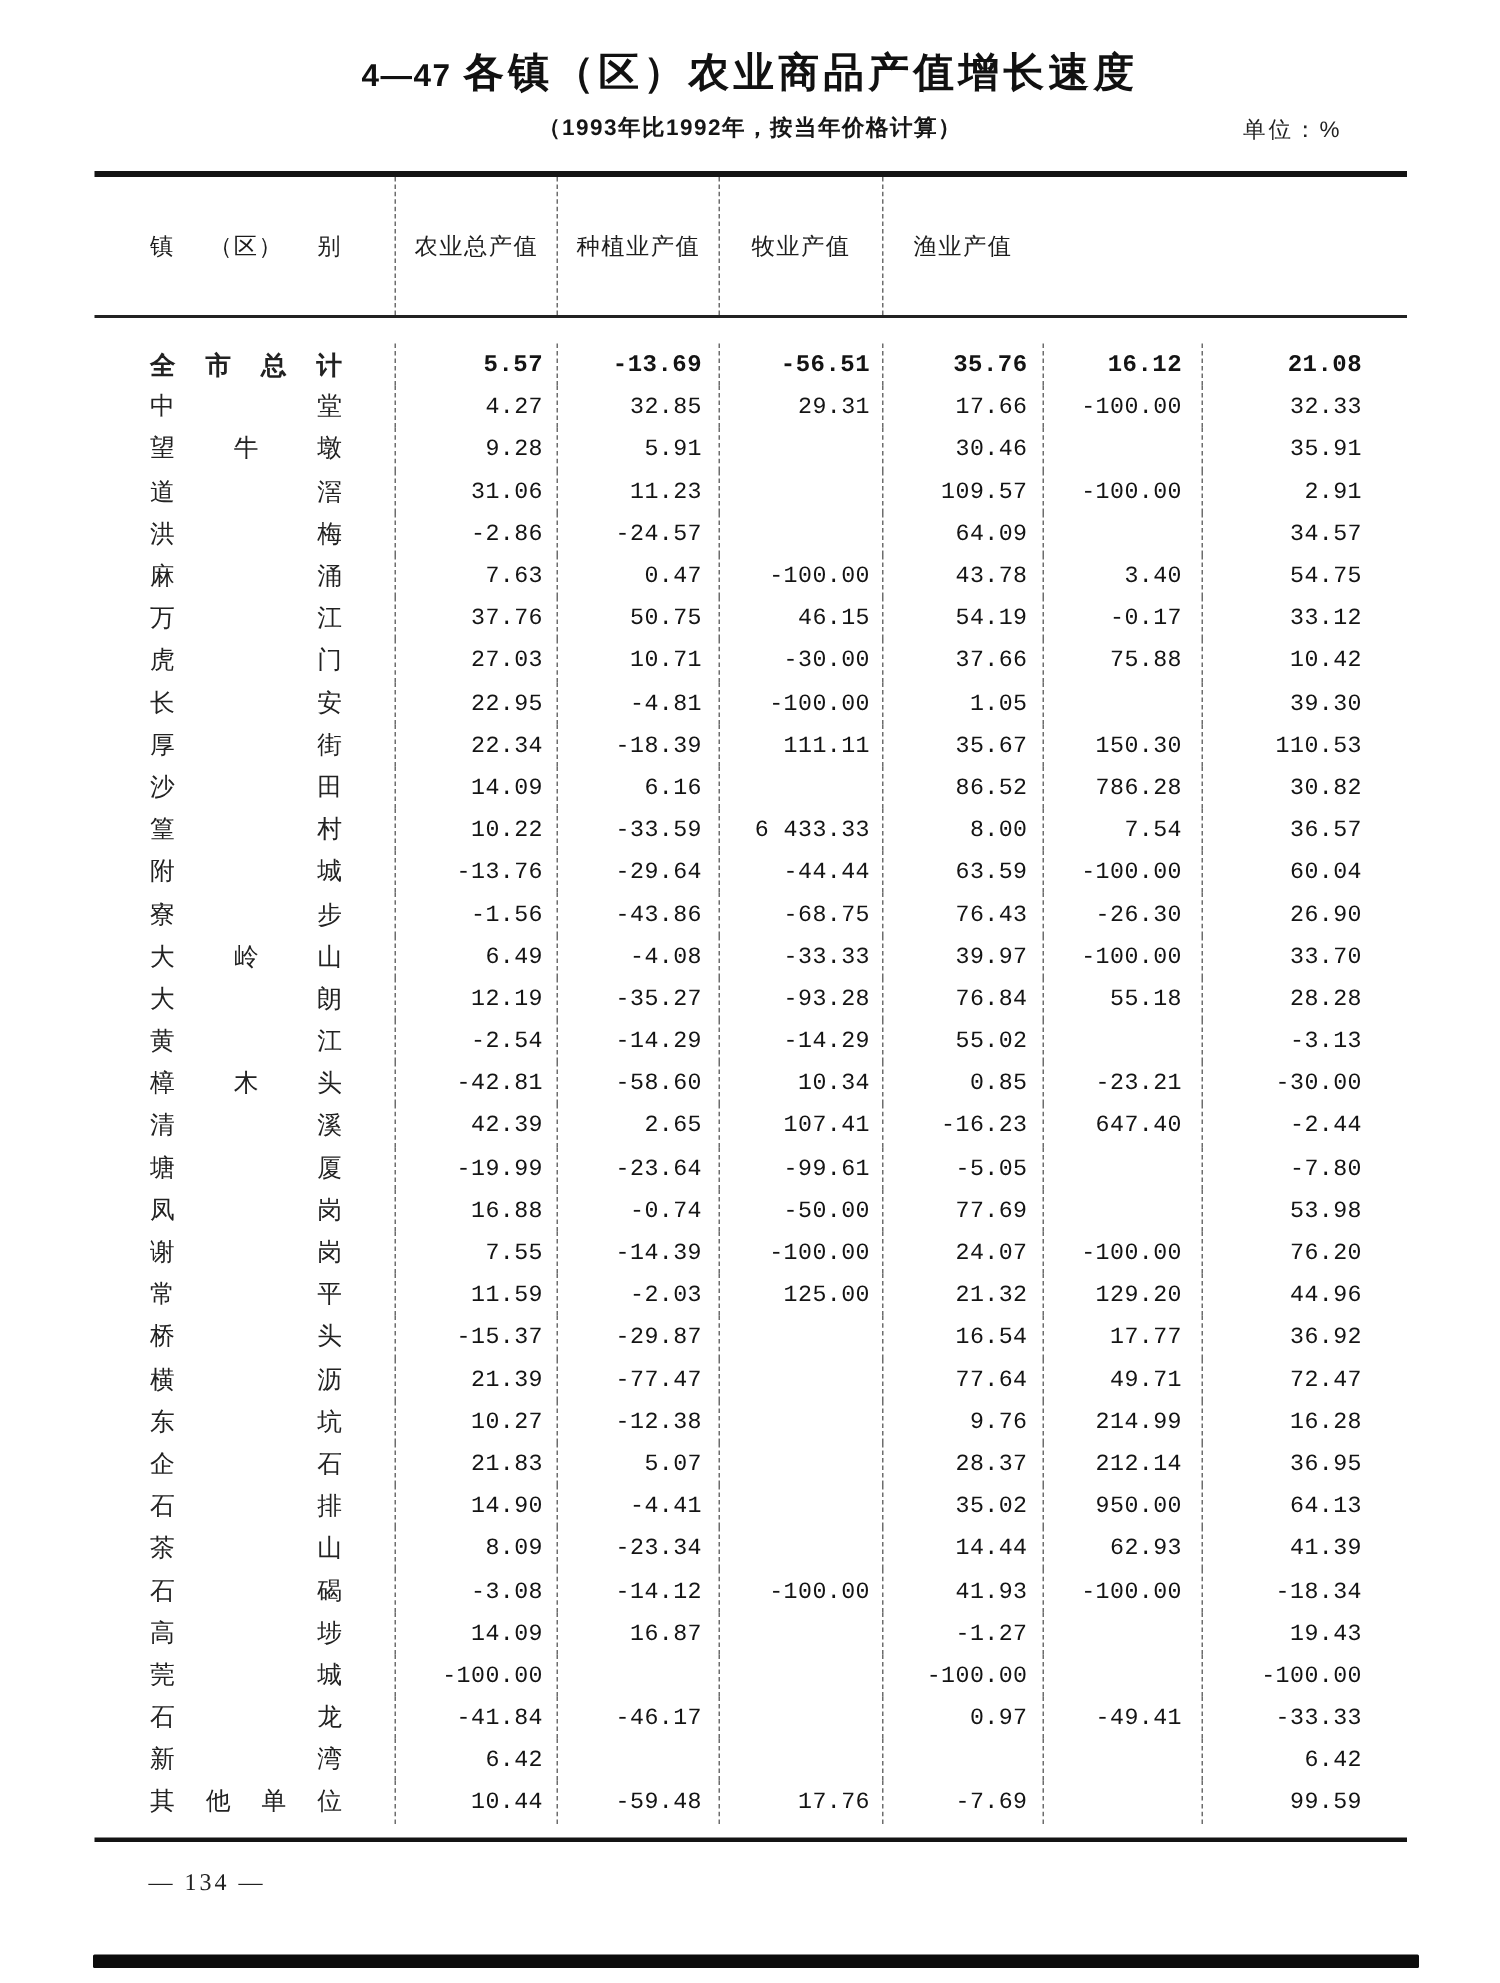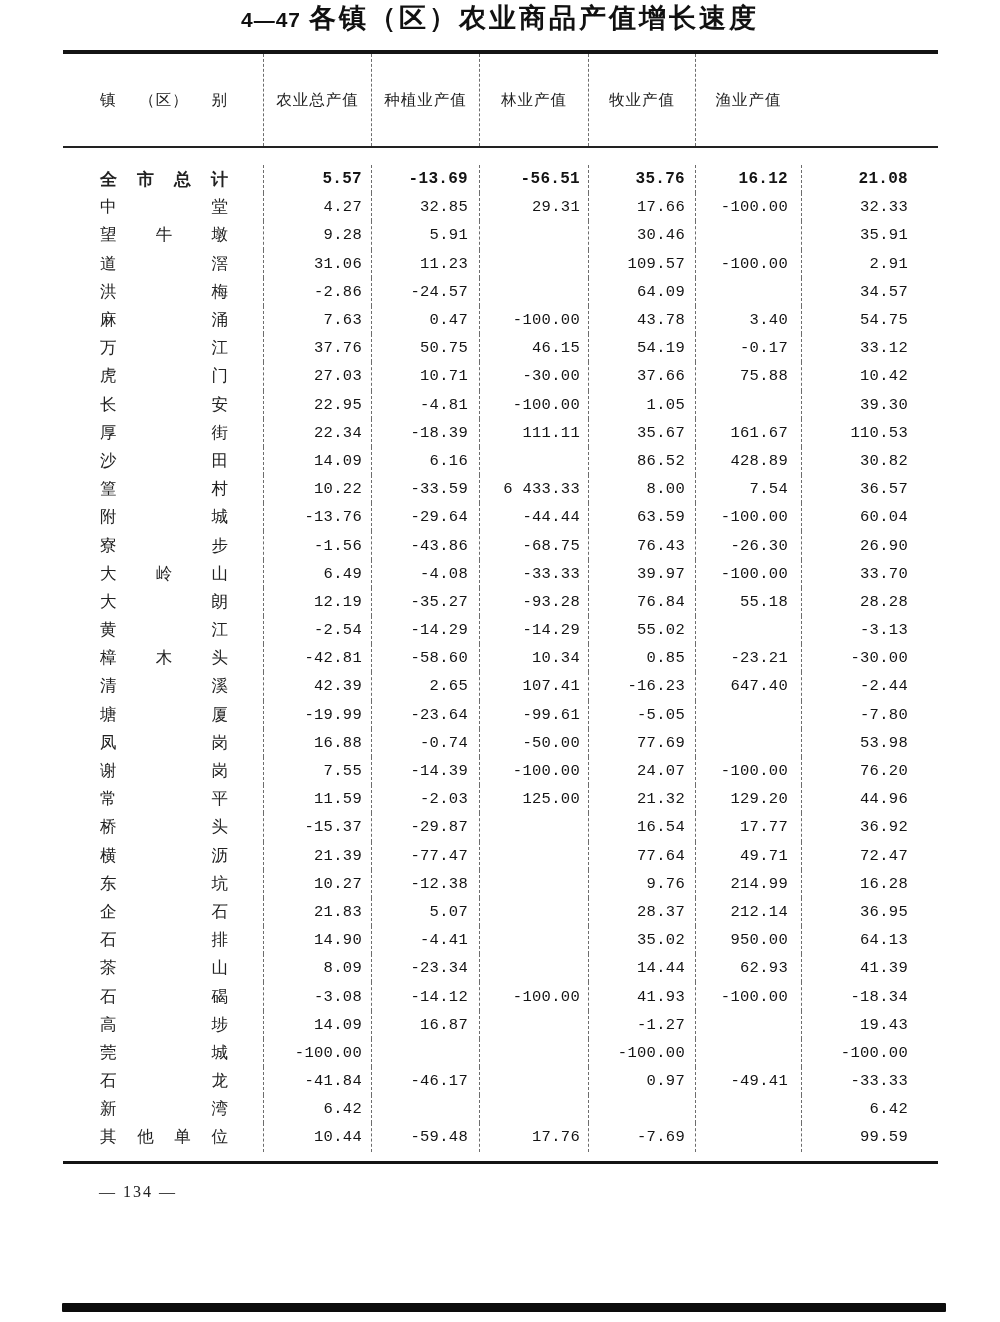--- a/index.html
+++ b/index.html
@@ -9,20 +9,21 @@
     font-family:"Liberation Serif","DejaVu Serif",serif;
     color:#1b1b1b;
     position:relative;
     overflow:hidden;
     -webkit-font-smoothing:antialiased;
   }
   .page{position:absolute;inset:0;}
 
   
   .title-row{
+    margin-top:30px;
     display:flex;justify-content:center;align-items:baseline;gap:8px;
     font-family:"Liberation Sans","DejaVu Sans",sans-serif;
     font-weight:bold;color:#111;
   }
   .table-number{font-size:21px;letter-spacing:1px;}
   .page-title{font-size:27px;letter-spacing:3px;}
   .subtitle-row{
     position:relative;
     margin-top:10px;height:24px;
     text-align:center;
@@ -94,33 +95,36 @@
 </head>
 <body>
 
 <div class="page">
 
   <div class="title-row">
     <span class="table-number">4—47</span>
     <span class="page-title">各镇（区）农业商品产值增长速度</span>
   </div>
 
+  <div class="subtitle-row">
+    <span class="subtitle">（1993年比1992年，按当年价格计算）</span>
+    <span class="unit-label">单位：%</span>
+  </div>
 
   <div class="table-wrap">
     <div class="grid thead">
       <div class="cell name-cell">
         <div class="spread">
             <span>镇</span>
             <span>（区）</span>
             <span>别</span>
           </div>
       </div>
       <div class="cell vline">农业总产值</div>
       <div class="cell vline">种植业产值</div>
-      <div class="cell vline">林业产值</div>
       <div class="cell vline">牧业产值</div>
       <div class="cell vline">渔业产值</div>
     </div>
     <div class="tbody">
         <div class="grid trow bold">
     <div class="cell name-cell">
             <div class="spread">
               <span>全</span>
               <span>市</span>
               <span>总</span>
@@ -251,35 +255,35 @@
     <div class="cell name-cell">
             <div class="spread">
               <span>厚</span>
               <span>街</span>
             </div>
           </div>
     <div class="cell vline num c1">22.34</div>
     <div class="cell vline num c2">-18.39</div>
     <div class="cell vline num c3">111.11</div>
     <div class="cell vline num c4">35.67</div>
-    <div class="cell vline num c5">161.67</div>
+    <div class="cell vline num c5">150.30</div>
     <div class="cell vline num c6">110.53</div>
   </div>
         <div class="grid trow">
     <div class="cell name-cell">
             <div class="spread">
               <span>沙</span>
               <span>田</span>
             </div>
           </div>
     <div class="cell vline num c1">14.09</div>
     <div class="cell vline num c2">6.16</div>
     <div class="cell vline num c3"></div>
     <div class="cell vline num c4">86.52</div>
-    <div class="cell vline num c5">428.89</div>
+    <div class="cell vline num c5">786.28</div>
     <div class="cell vline num c6">30.82</div>
   </div>
         <div class="grid trow">
     <div class="cell name-cell">
             <div class="spread">
               <span>篁</span>
               <span>村</span>
             </div>
           </div>
     <div class="cell vline num c1">10.22</div>

